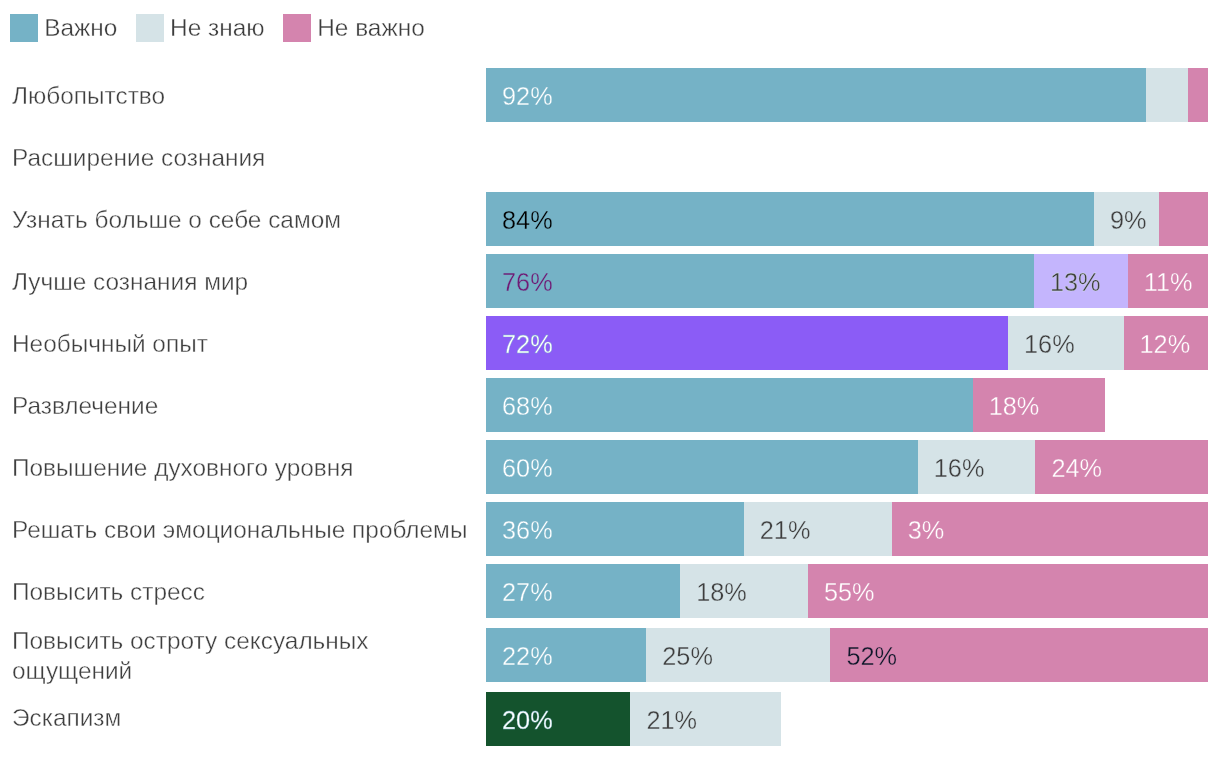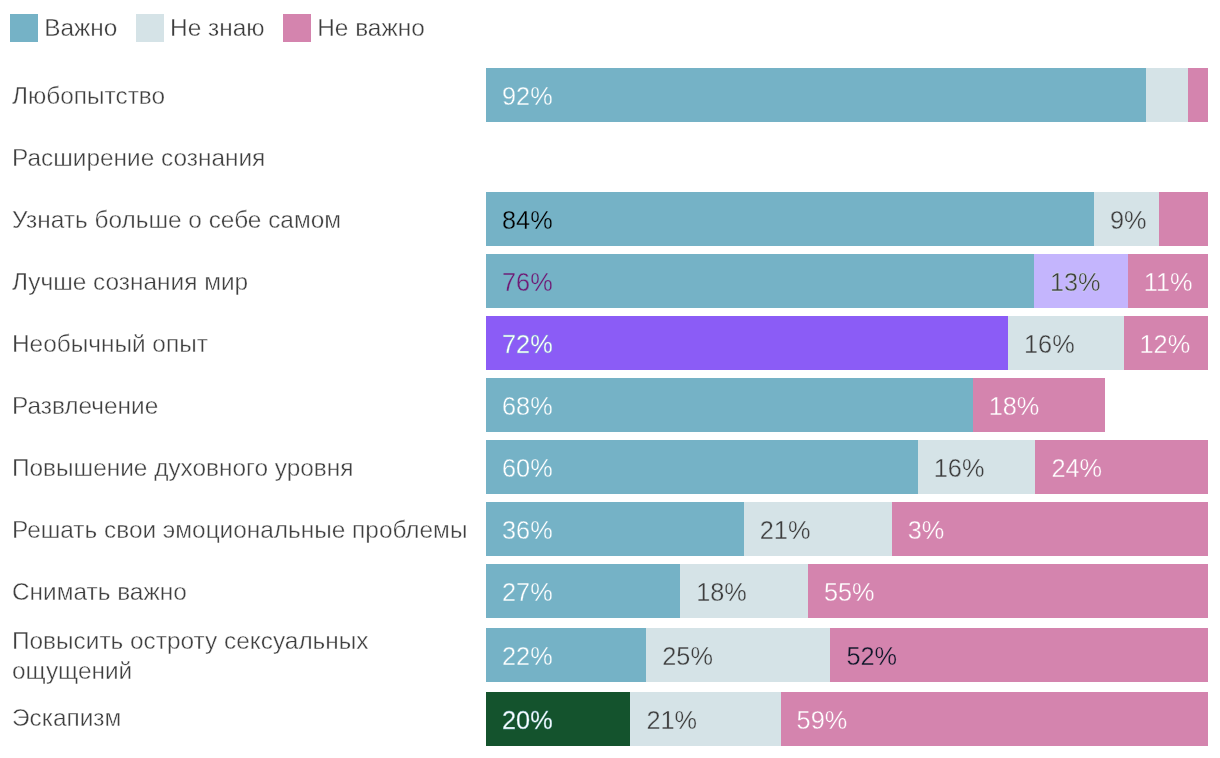--- a/index.html
+++ b/index.html
@@ -128,21 +128,21 @@
           </div>
           <div class="seg" style="width:20.5%;background:#d5e3e7">
             <span style="color:#3d3d3d;-webkit-text-stroke:0.33px #d5e3e7">21%</span>
           </div>
           <div class="seg" style="width:43.8%;background:#d484ae">
             <span style="color:#ffffff;-webkit-text-stroke:0.33px #d484ae">3%</span>
           </div>
         </div>
       </div>
       <div class="row">
-        <div class="cat">Снимать важно</div>
+        <div class="cat">Повысить стресс</div>
         <div class="bar">
           <div class="seg" style="width:26.9%;background:#75b2c6">
             <span style="color:#ffffff;-webkit-text-stroke:0.33px #75b2c6">27%</span>
           </div>
           <div class="seg" style="width:17.7%;background:#d5e3e7">
             <span style="color:#3d3d3d;-webkit-text-stroke:0.33px #d5e3e7">18%</span>
           </div>
           <div class="seg" style="width:55.4%;background:#d484ae">
             <span style="color:#ffffff;-webkit-text-stroke:0.33px #d484ae">55%</span>
           </div>
@@ -164,19 +164,16 @@
       </div>
       <div class="row">
         <div class="cat" style="transform: translateY(-2px);">Эскапизм</div>
         <div class="bar">
           <div class="seg" style="width:20%;background:#14532d">
             <span style="color:#ffffff;-webkit-text-stroke:0.33px #75b2c6">20%</span>
           </div>
           <div class="seg" style="width:20.8%;background:#d5e3e7">
             <span style="color:#3d3d3d;-webkit-text-stroke:0.33px #d5e3e7">21%</span>
           </div>
-          <div class="seg" style="width:59.2%;background:#d484ae">
-            <span style="color:#ffffff;-webkit-text-stroke:0.33px #d484ae">59%</span>
-          </div>
         </div>
       </div>
     </div>
 </div>
 
 </body></html>

